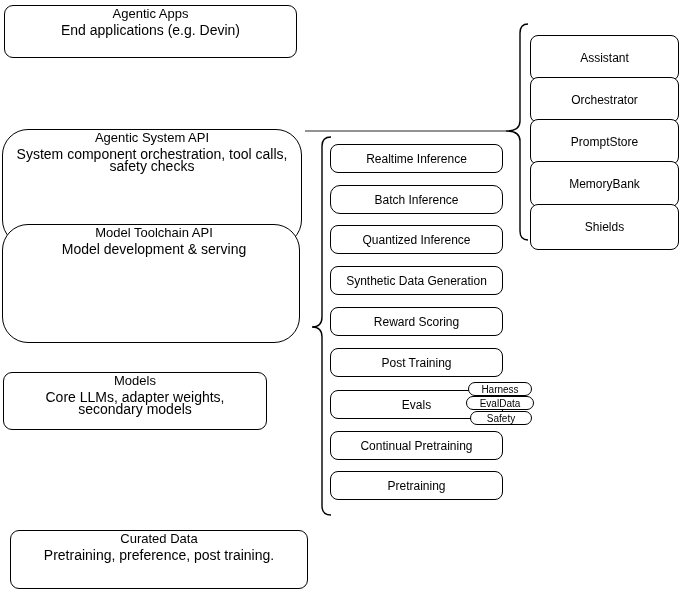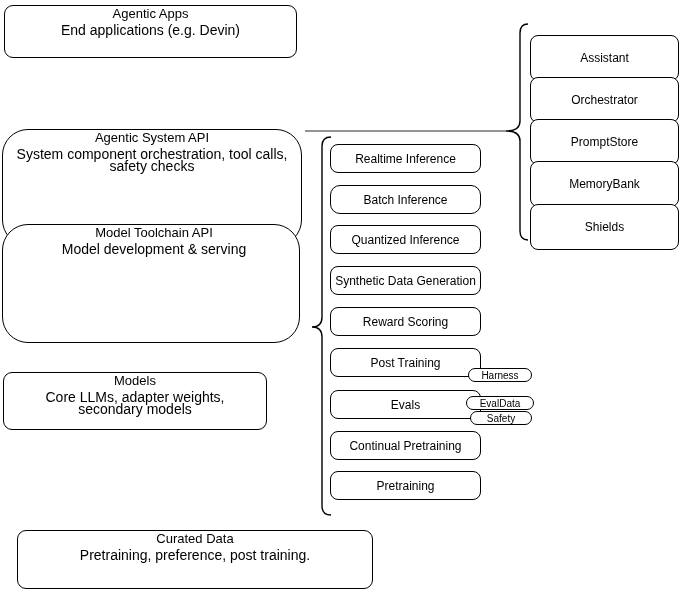--- a/index.html
+++ b/index.html
@@ -21,21 +21,21 @@
   .lbox.r-lg{border-radius:26px;}
   .lbox-title{font-size:13px;line-height:15px;}
   .lbox-sub{font-size:14px;line-height:12px;}
 
   .mbox,.rbox{
     position:absolute;box-sizing:border-box;background:#ffffff;
     border:1.5px solid #000000;border-radius:8px;
     display:flex;align-items:center;justify-content:center;
     font-size:12px;white-space:nowrap;
   }
-  .mbox{left:330px;width:151px;height:29px;}
+  .mbox{left:330px;width:173px;height:29px;}
   .rbox{left:530px;width:149px;height:46px;}
 
   .pill{
     position:absolute;box-sizing:border-box;background:#ffffff;
     border:1.2px solid #000000;border-radius:9px;
     display:flex;align-items:center;justify-content:center;
     font-size:10px;white-space:nowrap;
   }
 </style>
 </head>
@@ -63,36 +63,36 @@
     <div class="lbox-title">Model Toolchain API</div>
     <div class="lbox-sub">Model development &amp; serving</div>
   </div>
 
   <div class="lbox" style="left:3px;top:372px;width:264px;height:58px;">
     <div class="lbox-title">Models</div>
     <div class="lbox-sub">Core LLMs, adapter weights, secondary models</div>
   </div>
 
 
-  <div class="lbox" style="left:17px;top:530px;width:356px;height:59px;">
+  <div class="lbox" style="left:10px;top:530px;width:298px;height:59px;">
     <div class="lbox-title">Curated Data</div>
     <div class="lbox-sub">Pretraining, preference, post training.</div>
   </div>
 
   <div class="mbox" style="top:144px;">Realtime Inference</div>
   <div class="mbox" style="top:185px;border-radius:10px;">Batch Inference</div>
   <div class="mbox" style="top:225px;">Quantized Inference</div>
   <div class="mbox" style="top:266px;">Synthetic Data Generation</div>
   <div class="mbox" style="top:307px;">Reward Scoring</div>
   <div class="mbox" style="top:348px;">Post Training</div>
   <div class="mbox" style="top:390px;">Evals</div>
   <div class="mbox" style="top:431px;">Continual Pretraining</div>
   <div class="mbox" style="top:471px;">Pretraining</div>
 
-  <div class="pill" style="left:468px;top:368px;width:64px;height:14px;">Harness</div>
+  <div class="pill" style="left:468px;top:382px;width:64px;height:14px;">Harness</div>
   <div class="pill" style="left:466px;top:396px;width:68px;height:14px;">EvalData</div>
   <div class="pill" style="left:470px;top:411px;width:62px;height:14px;">Safety</div>
 
   <div class="rbox" style="top:35px;">Assistant</div>
   <div class="rbox" style="top:77px;">Orchestrator</div>
   <div class="rbox" style="top:119px;">PromptStore</div>
   <div class="rbox" style="top:161px;">MemoryBank</div>
   <div class="rbox" style="top:204px;">Shields</div>
 
 </div>

